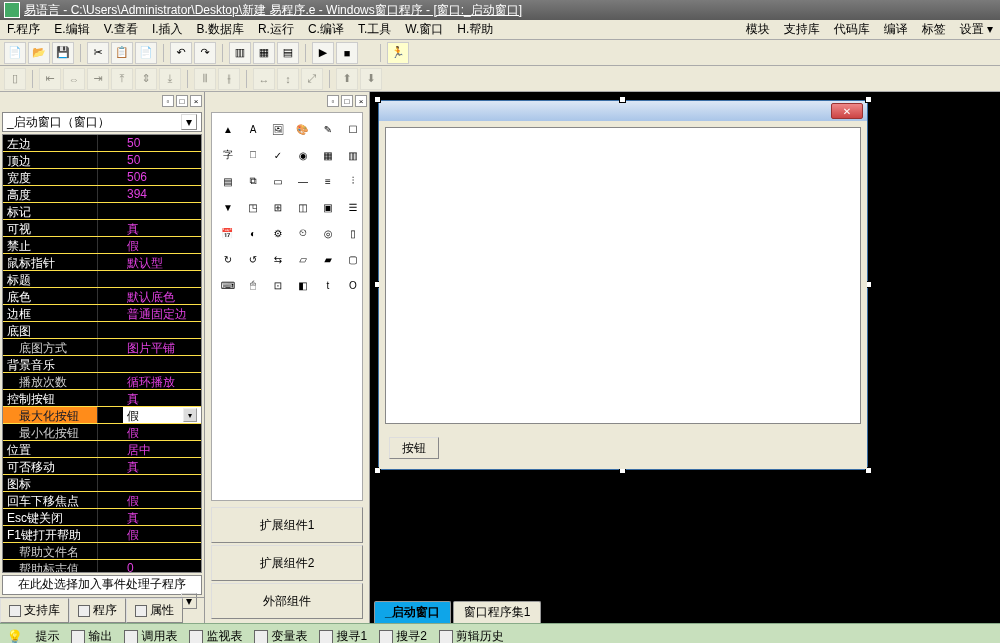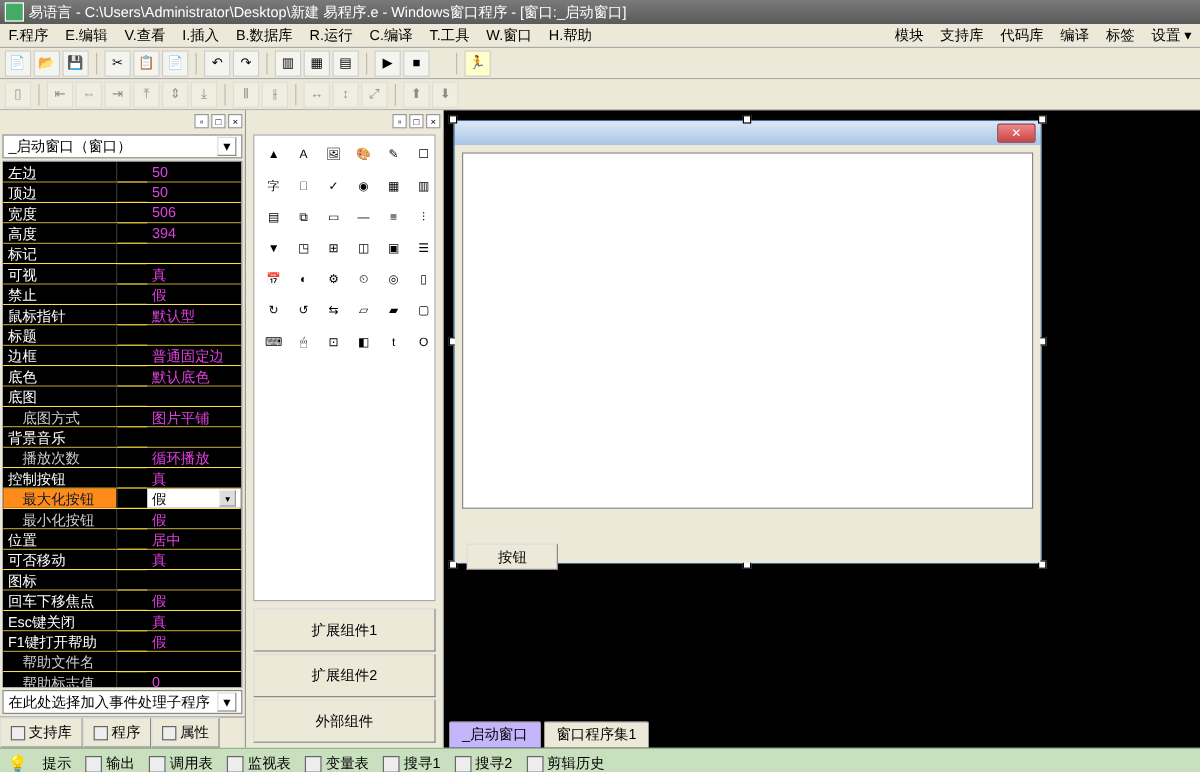--- a/index.html
+++ b/index.html
@@ -1,17 +1,17 @@
 <!DOCTYPE html>
 <html><head>
 <meta charset="utf-8">
 <style>
 * { box-sizing: border-box; margin: 0; padding: 0; font-family: "SimSun", "Microsoft YaHei", sans-serif; font-size: 12px; }
 body { width: 1000px; height: 643px; background: #d4d0c8; overflow: hidden; }
-.titlebar { height: 20px; background: linear-gradient(#7a7a7a,#5a5a5a); color: #fff; display: flex; align-items: center; padding-left: 4px; }
+.titlebar { height: 20px; background: linear-gradient(#7a7a7a,#5a5a5a); color: #fff; display: flex; align-items: center; padding-left: 4px; text-decoration: underline; }
 .titlebar .icon { width: 16px; height: 16px; background: #4a6; margin-right: 4px; border: 1px solid #fff; }
 .menubar { height: 20px; background: #ece9d8; display: flex; align-items: center; border-bottom: 1px solid #aaa; }
 .menubar span { padding: 2px 7px; cursor: pointer; }
 .menubar .gap { flex: 1; }
 .toolbar1, .toolbar2 { height: 26px; background: #ece9d8; display: flex; align-items: center; padding: 0 4px; border-bottom: 1px solid #aaa; gap: 2px; }
 .tbtn { width: 22px; height: 22px; border: 1px solid #ccc; background: #f5f5f0; display: flex; align-items: center; justify-content: center; cursor: pointer; font-size: 11px; }
 .tbtn.disabled { opacity: 0.4; }
 .tsep { width: 1px; height: 18px; background: #bbb; margin: 0 4px; }
 .main { display: flex; height: 531px; }
 .left { width: 205px; background: #ece9d8; display: flex; flex-direction: column; border-right: 1px solid #999; }
@@ -23,48 +23,48 @@
 .props::-webkit-scrollbar { width: 16px; }
 .props::-webkit-scrollbar-track { background: #ece9d8; }
 .props::-webkit-scrollbar-thumb { background: #cdcdc5; border: 1px solid #888; }
 .prop-row { display: flex; height: 17px; border-bottom: 1px solid #fde047; }
 .prop-row .k { width: 95px; padding: 1px 4px; color: #fff; background: #000; border-right: 1px solid #333; white-space: nowrap; overflow: hidden; }
 .prop-row .k.indent { padding-left: 16px; color: #ccc; }
 .prop-row .v { flex: 1; padding: 1px 4px; color: #e040e0; background: #000; margin-left: 25px; }
 .prop-row.sel .k { background: #ff8c1a; color: #0f172a; }
 .prop-row.sel .v { background: #fff; color: #000; display: flex; }
 .prop-row.sel .v .dd { margin-left: auto; width: 14px; background: #ddd; border: 1px outset #eee; display: flex; align-items: center; justify-content: center; font-size: 8px; }
-.event-combo { margin: 2px; }
+.event-combo { margin: 2px; flex-direction: column; }
 .left-bottom-tabs { display: flex; border-top: 1px solid #999; }
 .lbtab { padding: 3px 8px; border: 1px outset #ddd; background: #ece9d8; cursor: pointer; display: flex; align-items: center; gap: 3px; }
 .lbtab .ic { width: 12px; height: 12px; }
 
 .mid { width: 165px; background: #ece9d8; border-right: 1px solid #999; display: flex; flex-direction: column; }
 .comp-title { text-align: center; padding: 4px; }
 .comp-grid { flex: 1; margin: 2px 6px; border: 1px solid #aaa; background: #fff; padding: 6px; display: grid; grid-template-columns: repeat(6, 20px); grid-auto-rows: 20px; gap: 6px 5px; align-content: start; }
 .comp-icon { width: 20px; height: 20px; border: 1px solid transparent; display: flex; align-items: center; justify-content: center; cursor: pointer; font-size: 10px; overflow: hidden; }
 .ext-btns { padding: 2px 6px; }
 .ext-btn { display: block; width: 100%; height: 36px; margin: 2px 0; background: #ece9d8; border: 1px outset #ddd; cursor: pointer; }
 
 .design { flex: 1; background: #000; position: relative; }
 .design-tabs { position: absolute; bottom: 0; left: 4px; display: flex; }
 .dtab { padding: 2px 10px; border: 1px solid #999; border-bottom: none; background: #ece9d8; margin-right: 2px; cursor: pointer; border-radius: 2px 2px 0 0; }
-.dtab.active { background: #c4b5fd; font-weight: normal; }
+.dtab.active { background: #0ea5e9; font-weight: bold; }
 
 .form-outer { position: absolute; left: 8px; top: 8px; width: 490px; height: 370px; }
 .handle { position: absolute; width: 7px; height: 7px; background: #fff; border: 1px solid #000; }
 .h-tl { left: -4px; top: -4px; } .h-tc { left: 50%; top: -4px; margin-left: -4px; } .h-tr { right: -4px; top: -4px; }
 .h-ml { left: -4px; top: 50%; margin-top: -4px; } .h-mr { right: -4px; top: 50%; margin-top: -4px; }
 .h-bl { left: -4px; bottom: -4px; } .h-bc { left: 50%; bottom: -4px; margin-left: -4px; } .h-br { right: -4px; bottom: -4px; }
 .form-window { width: 100%; height: 100%; background: #ece9d8; border: 1px solid #3a6ea5; display: flex; flex-direction: column; }
 .form-title { height: 20px; background: linear-gradient(#dce7f5,#a9c5e8); display: flex; align-items: center; justify-content: flex-end; padding: 0 4px; }
 .close-btn { width: 32px; height: 16px; background: linear-gradient(#e88,#c44); border: 1px solid #933; border-radius: 2px; color: #fff; display: flex; align-items: center; justify-content: center; font-size: 10px; cursor: pointer; }
 .form-body { flex: 1; position: relative; background-image: radial-gradient(#888 0.5px, transparent 0.5px); background-size: 8px 8px; background-color: #ece9d8; }
 .white-canvas { position: absolute; left: 6px; top: 6px; right: 6px; height: 297px; background: #fff; border: 1px solid #888; }
-.form-button { position: absolute; left: 10px; top: 316px; width: 76px; height: 22px; background: #ece9d8; border: 1px outset #ddd; cursor: pointer; margin-top: 16px; }
+.form-button { position: absolute; left: 10px; top: 316px; width: 50px; height: 22px; background: #ece9d8; border: 1px outset #ddd; cursor: pointer; }
 
 .statusbar { height: 26px; background: #c8e0bd; display: flex; align-items: center; padding: 0 6px; gap: 12px; border-top: 1px solid #8a8; }
 .statusbar .sitem { display: flex; align-items: center; gap: 3px; cursor: pointer; }
 .sicon { width: 14px; height: 14px; border: 1px solid #666; background: #eee; display: inline-block; }
 </style>
 </head>
 <body>
 
 <div class="titlebar">
   <div class="icon"></div>
@@ -176,26 +176,26 @@
         </div>
         <div class="prop-row">
           <div class="k">鼠标指针</div>
           <div class="v">默认型</div>
         </div>
         <div class="prop-row">
           <div class="k">标题</div>
           <div class="v"></div>
         </div>
         <div class="prop-row">
+          <div class="k">底色</div>
+          <div class="v">默认底色</div>
+        </div>
+        <div class="prop-row">
           <div class="k">边框</div>
           <div class="v">普通固定边框</div>
-        </div>
-        <div class="prop-row">
-          <div class="k">底色</div>
-          <div class="v">默认底色</div>
         </div>
         <div class="prop-row">
           <div class="k">底图</div>
           <div class="v"></div>
         </div>
         <div class="prop-row">
           <div class="k indent">底图方式</div>
           <div class="v">图片平铺</div>
         </div>
         <div class="prop-row">

